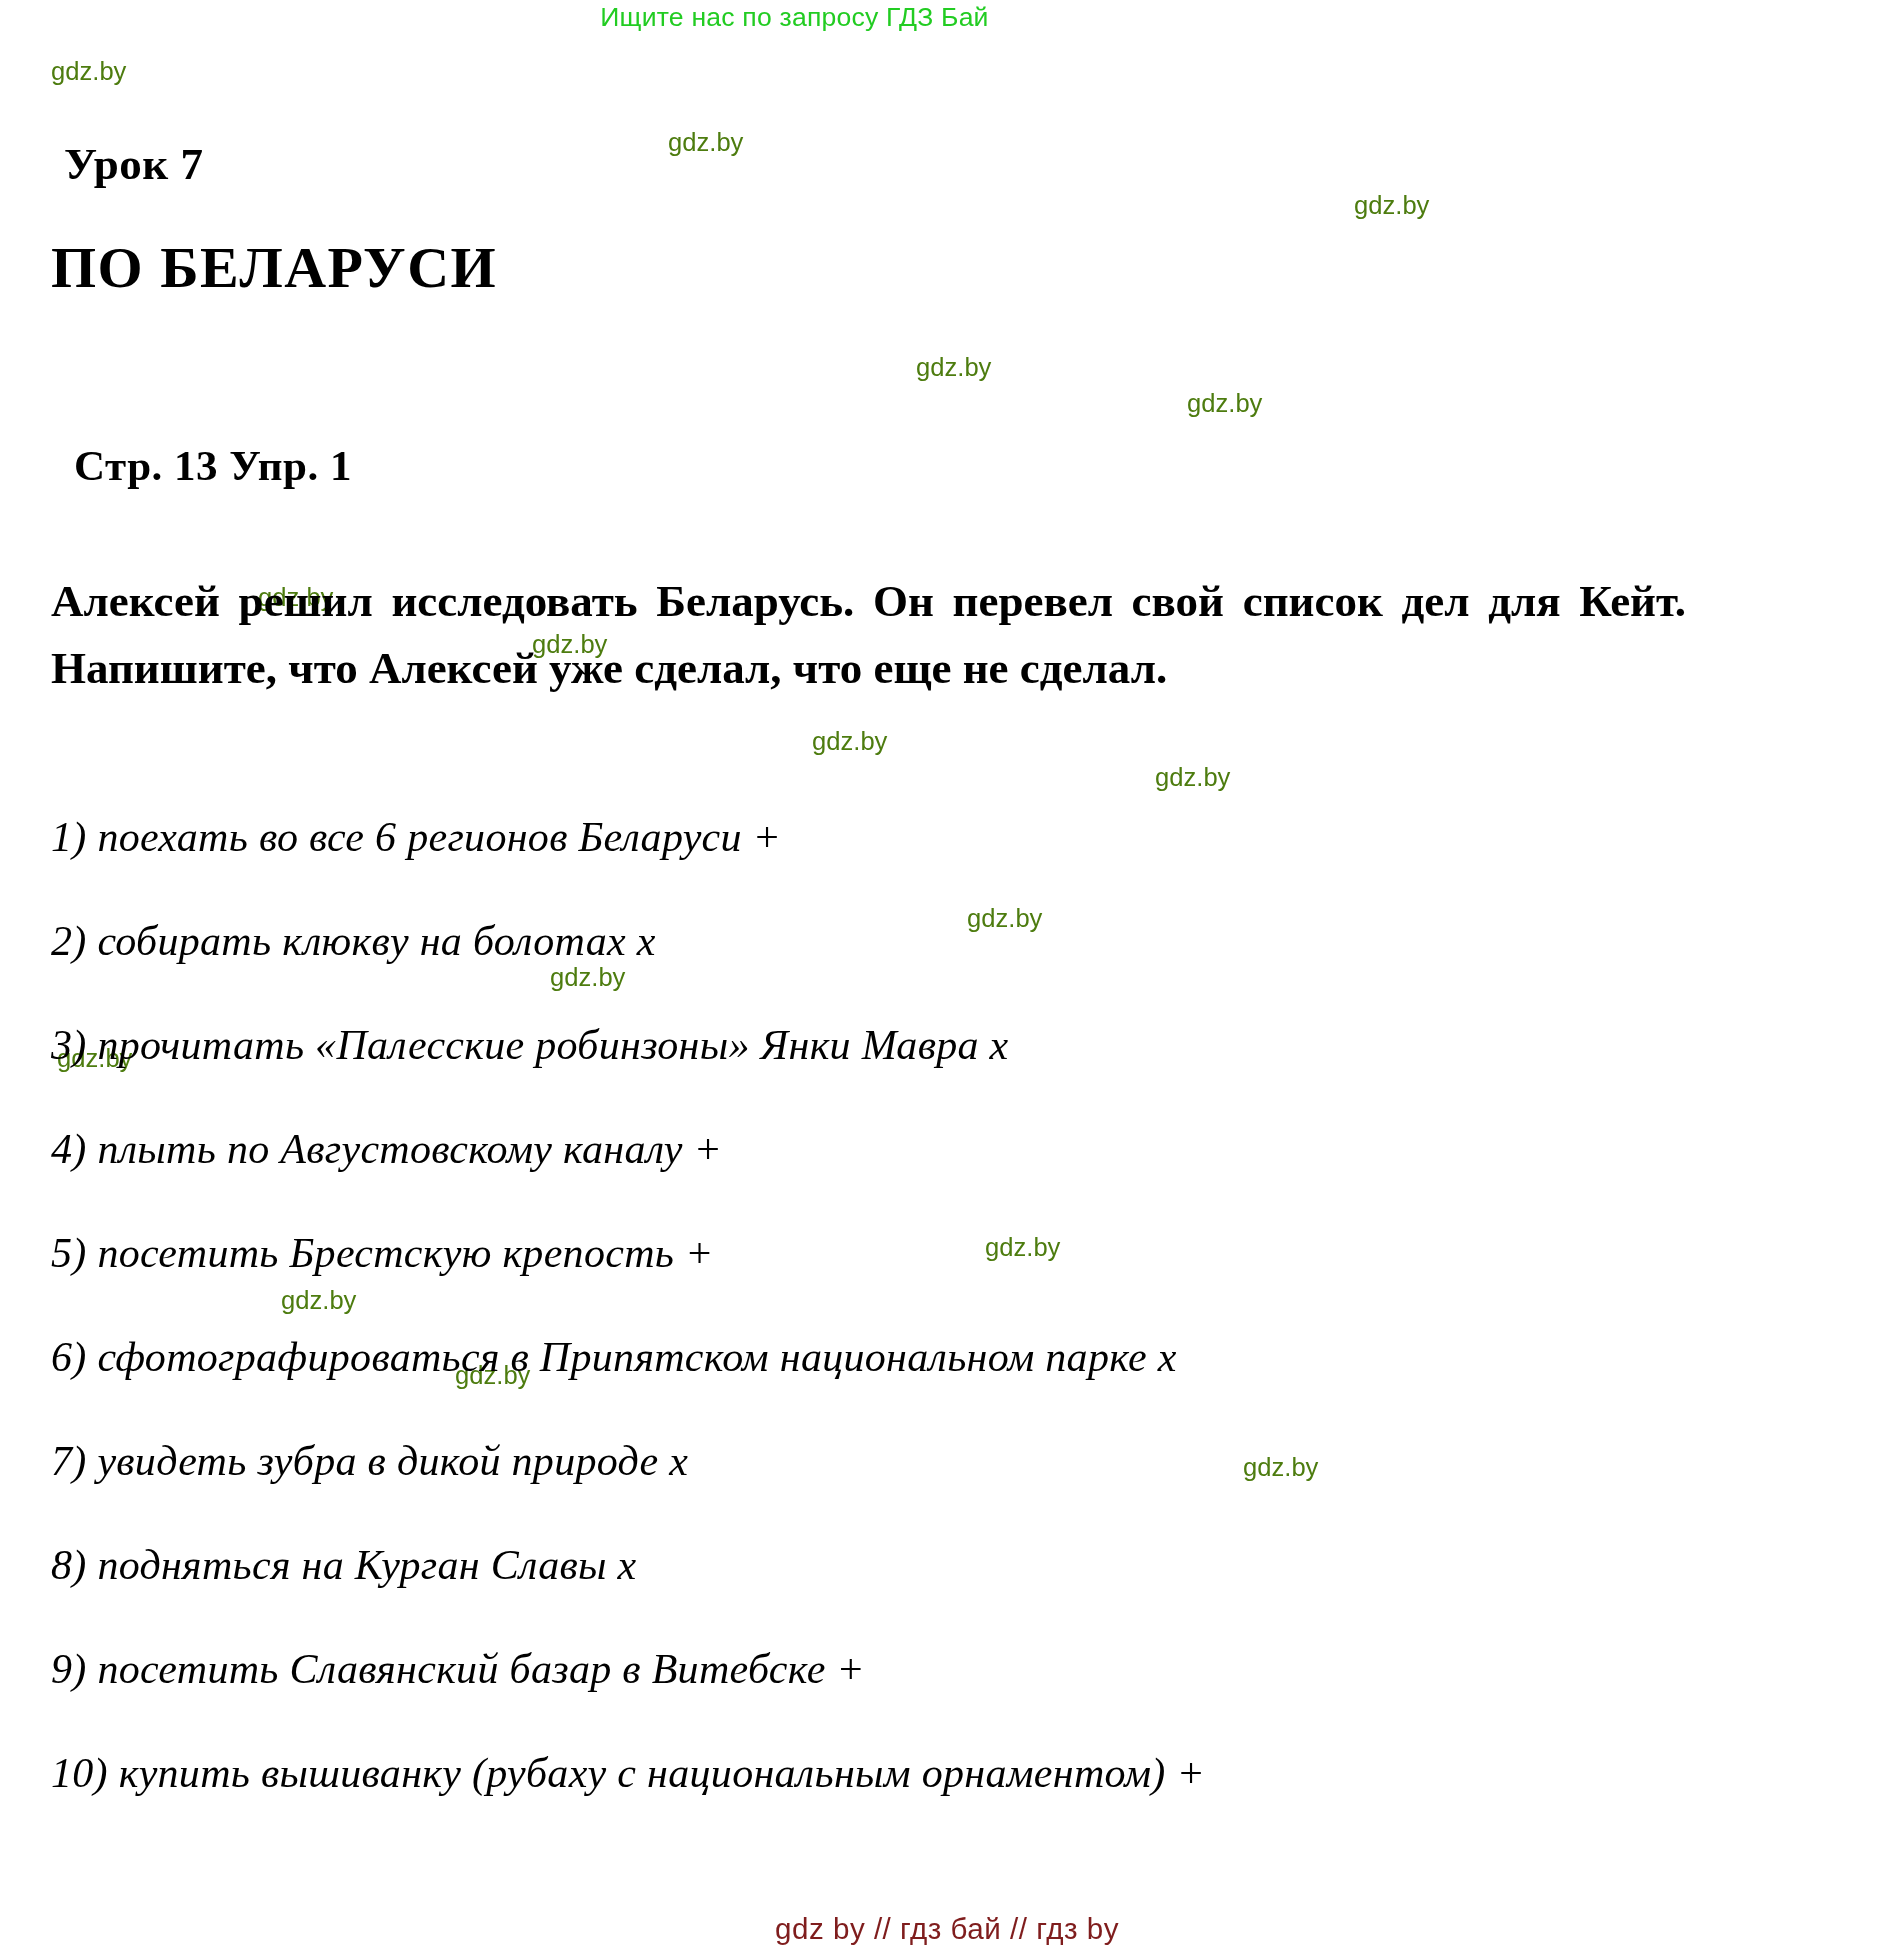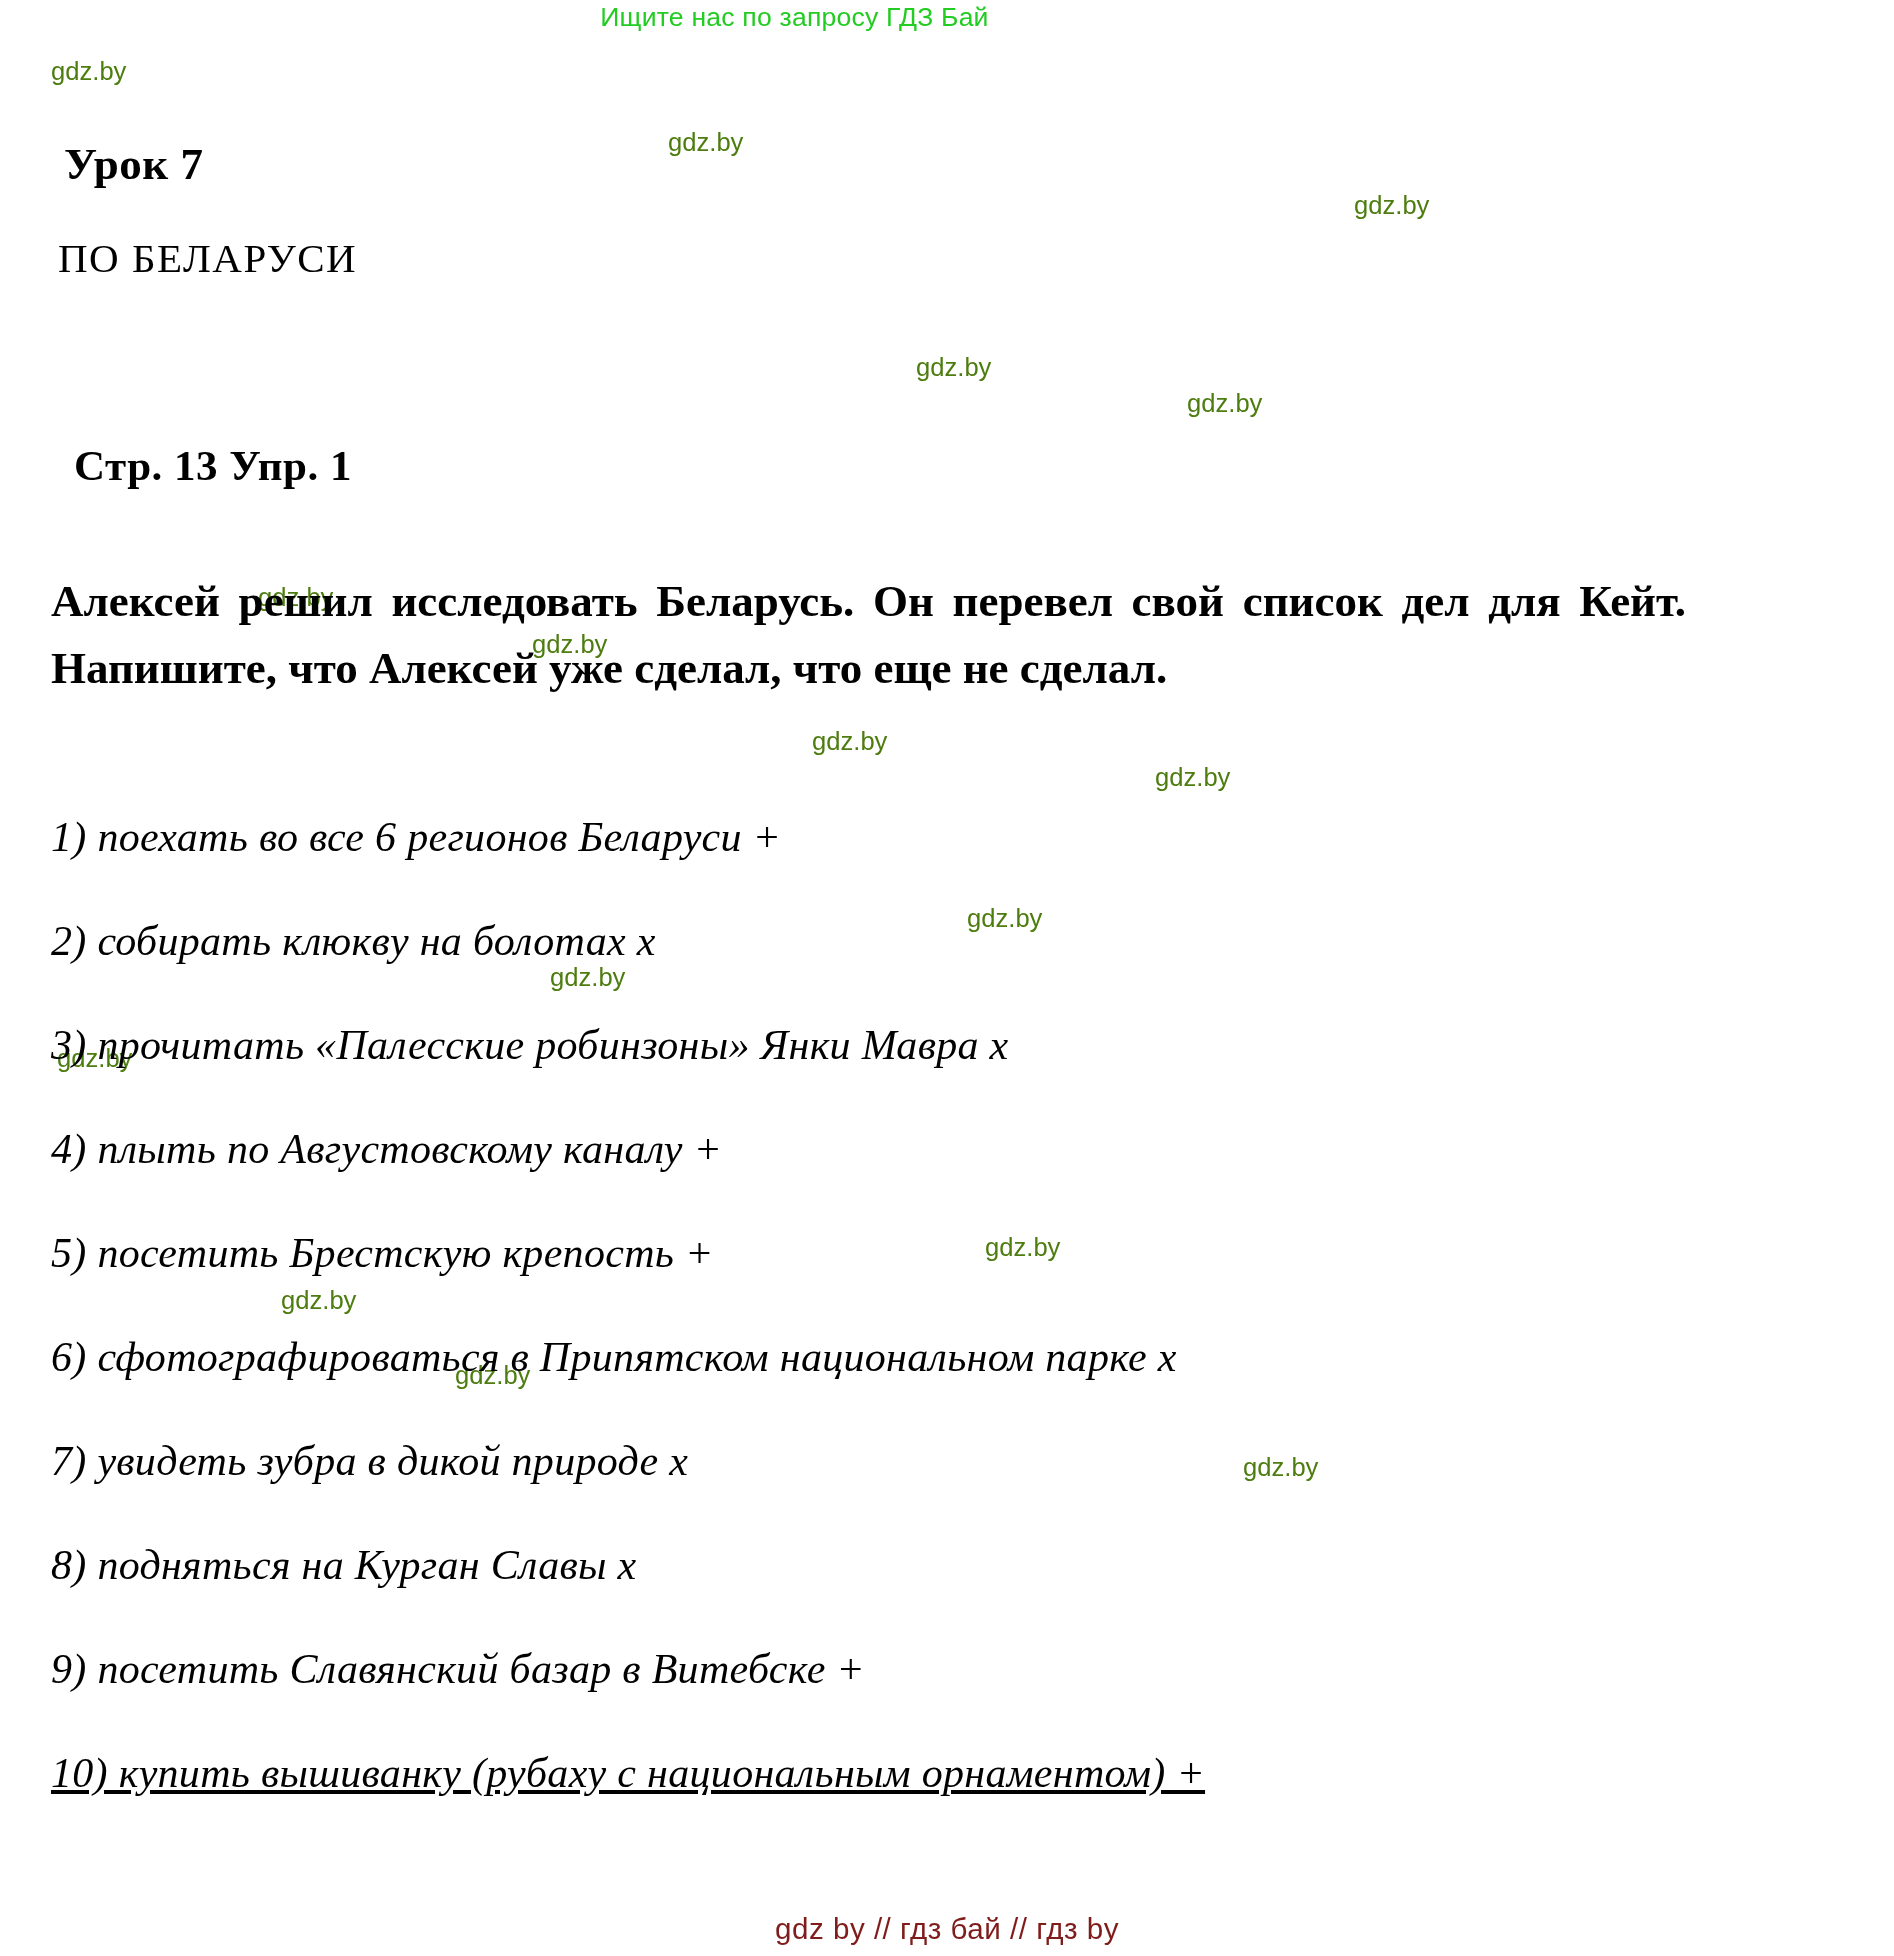--- a/index.html
+++ b/index.html
@@ -49,24 +49,24 @@
     top: 138px;
     font-size: 45px;
     font-weight: bold;
     font-family: Liberation Serif, serif;
     letter-spacing: 0.5px;
     margin-left: 13px;
   }
 
   .lesson-title {
     position: absolute;
-    left: 58px;
+    left: 51px;
     top: 234px;
-    font-size: 41px;
-    font-weight: normal;
+    font-size: 58px;
+    font-weight: bold;
     font-family: "Liberation Serif", "DejaVu Serif", serif;
     letter-spacing: 1.5px;
   }
 
   .exercise-ref {
     position: absolute;
     left: 51px;
     top: 441px;
     font-size: 43px;
     font-weight: bold;
@@ -96,21 +96,21 @@
   }
   .answer-item {
     font-family: "Liberation Serif", "DejaVu Serif", serif;
     font-style: italic;
     font-size: 42px;
     line-height: 1.0;
     margin-bottom: 62px;
     white-space: nowrap;
     letter-spacing: 0.3px;
   }
-  .answer-item:last-child { margin-bottom: 12px; text-decoration: underline; }
+  .answer-item:last-child { margin-bottom: 12px; }
 
   
   .footer {
     position: absolute;
     left: 0;
     bottom: 9.9px;
     width: 1894px;
     text-align: center;
     font-family: "Liberation Sans", "DejaVu Sans", sans-serif;
     font-size: 29.6px;

